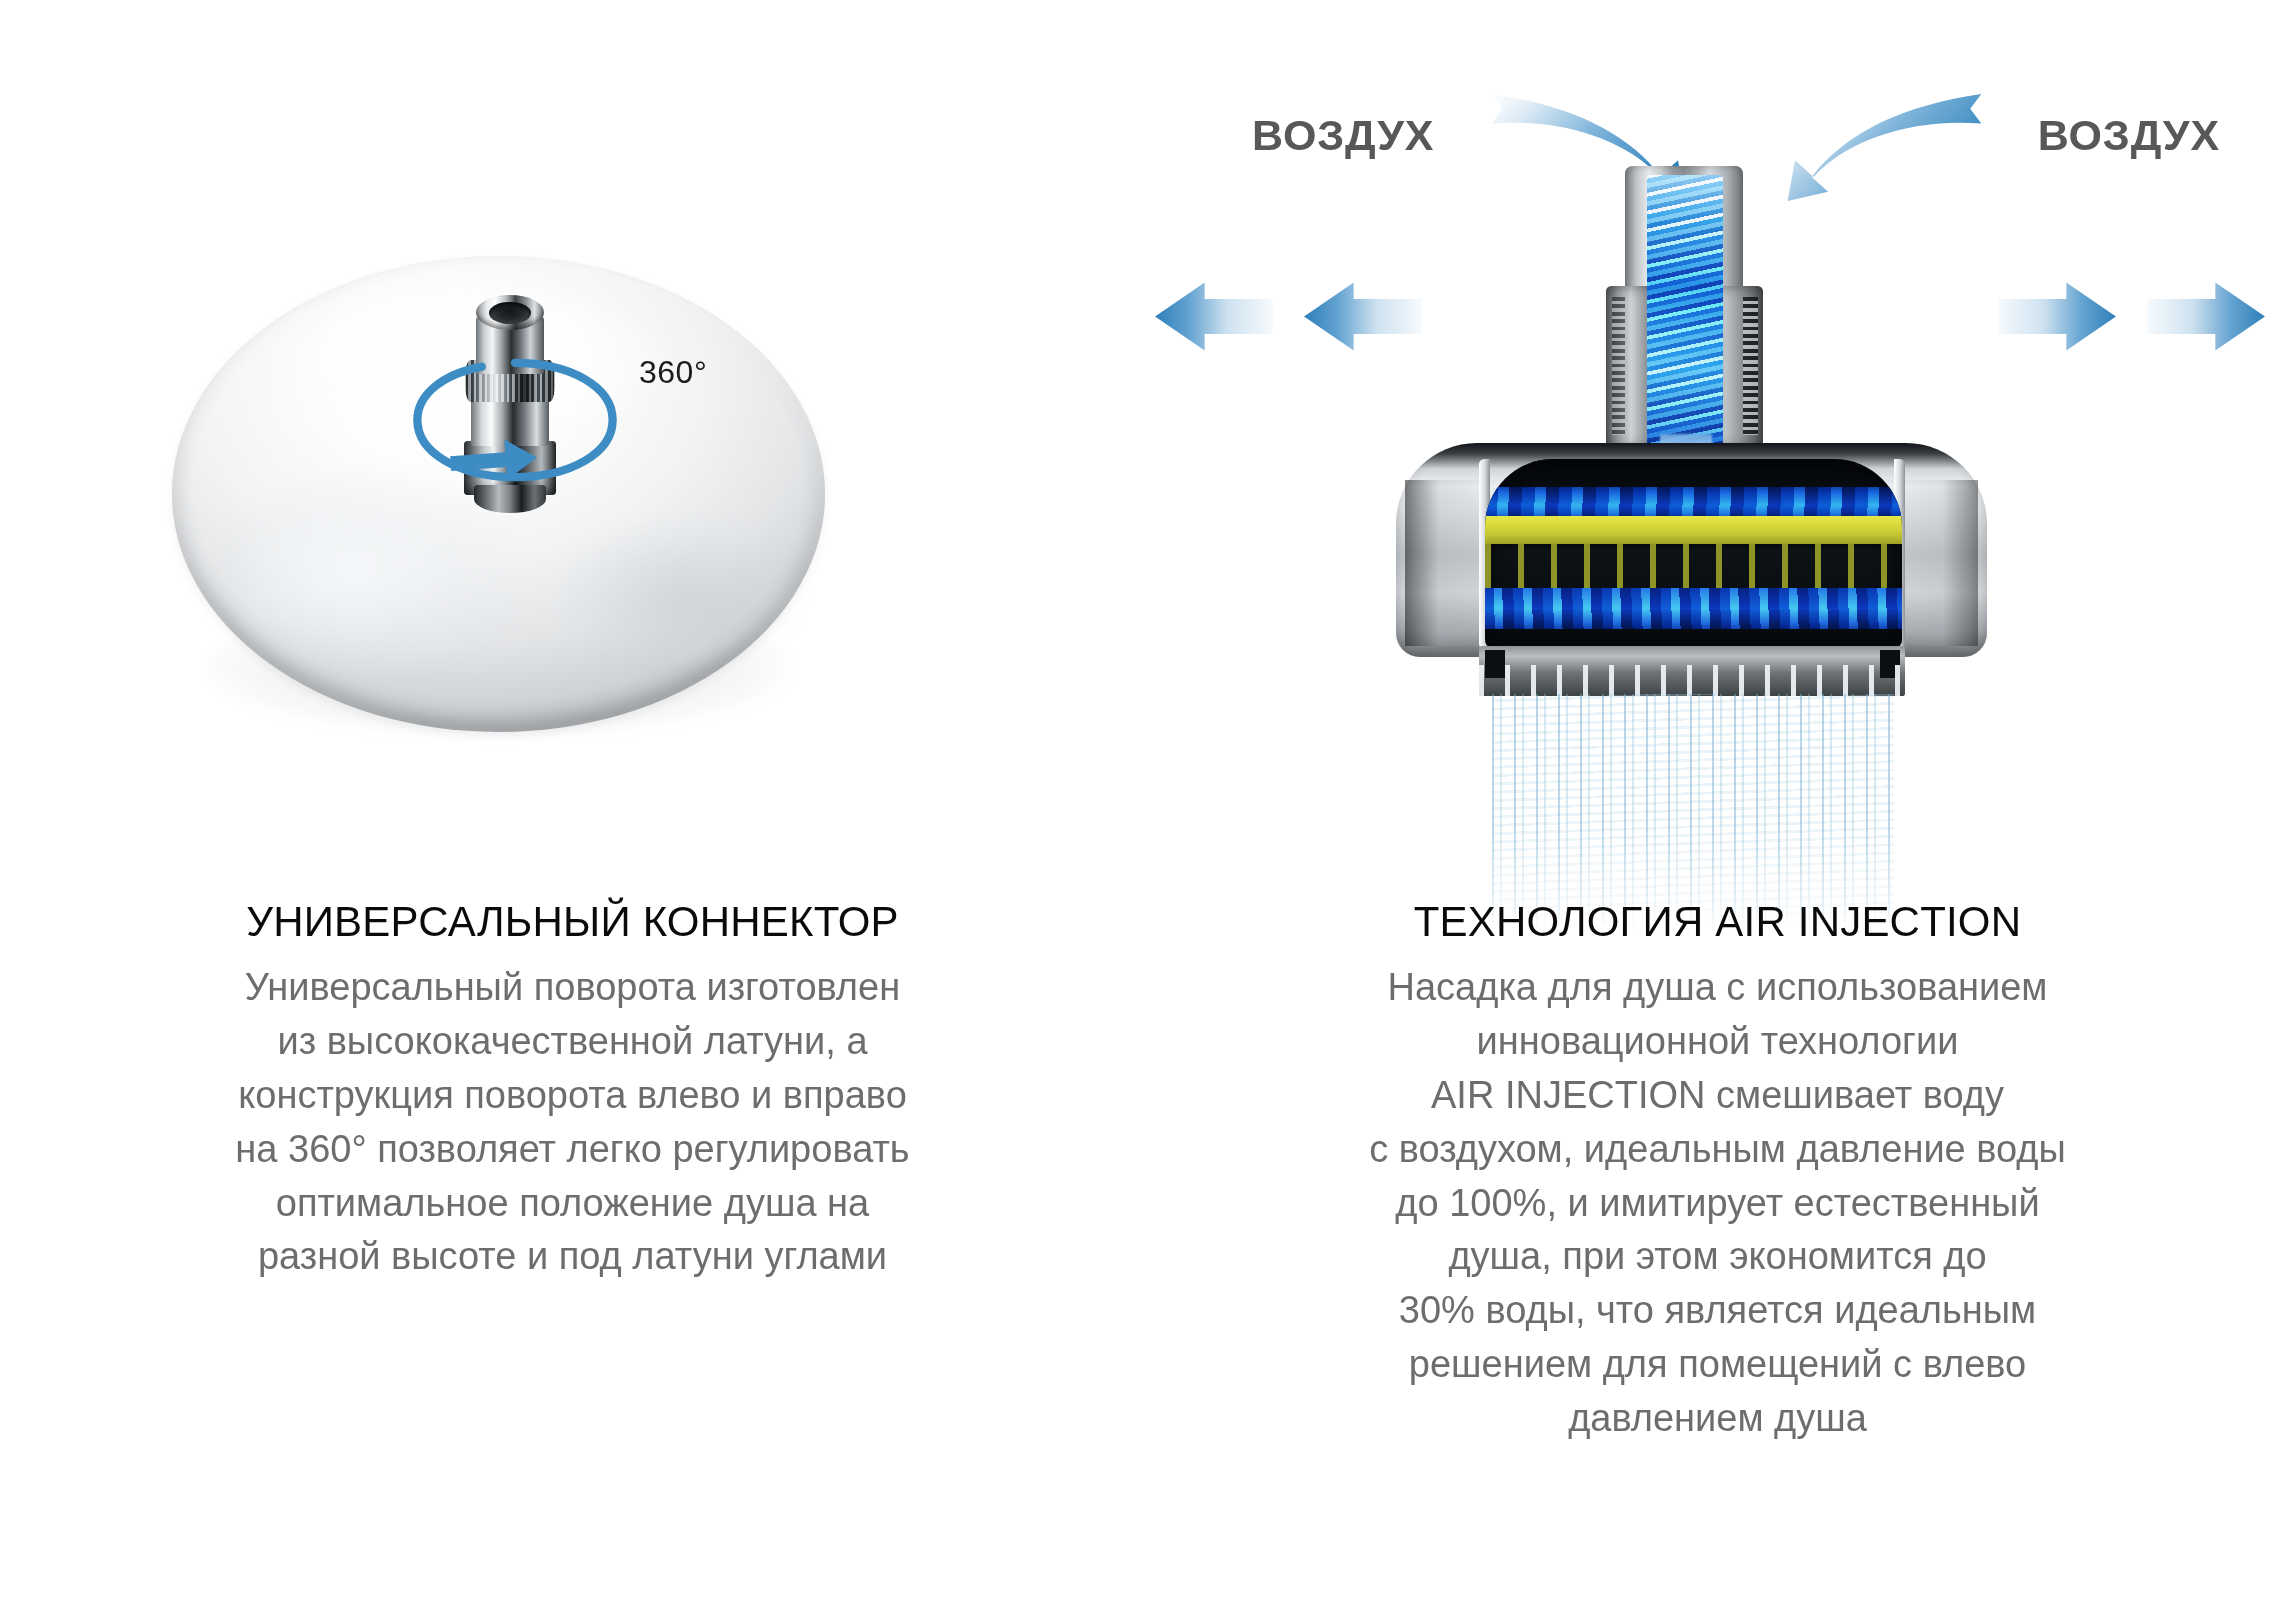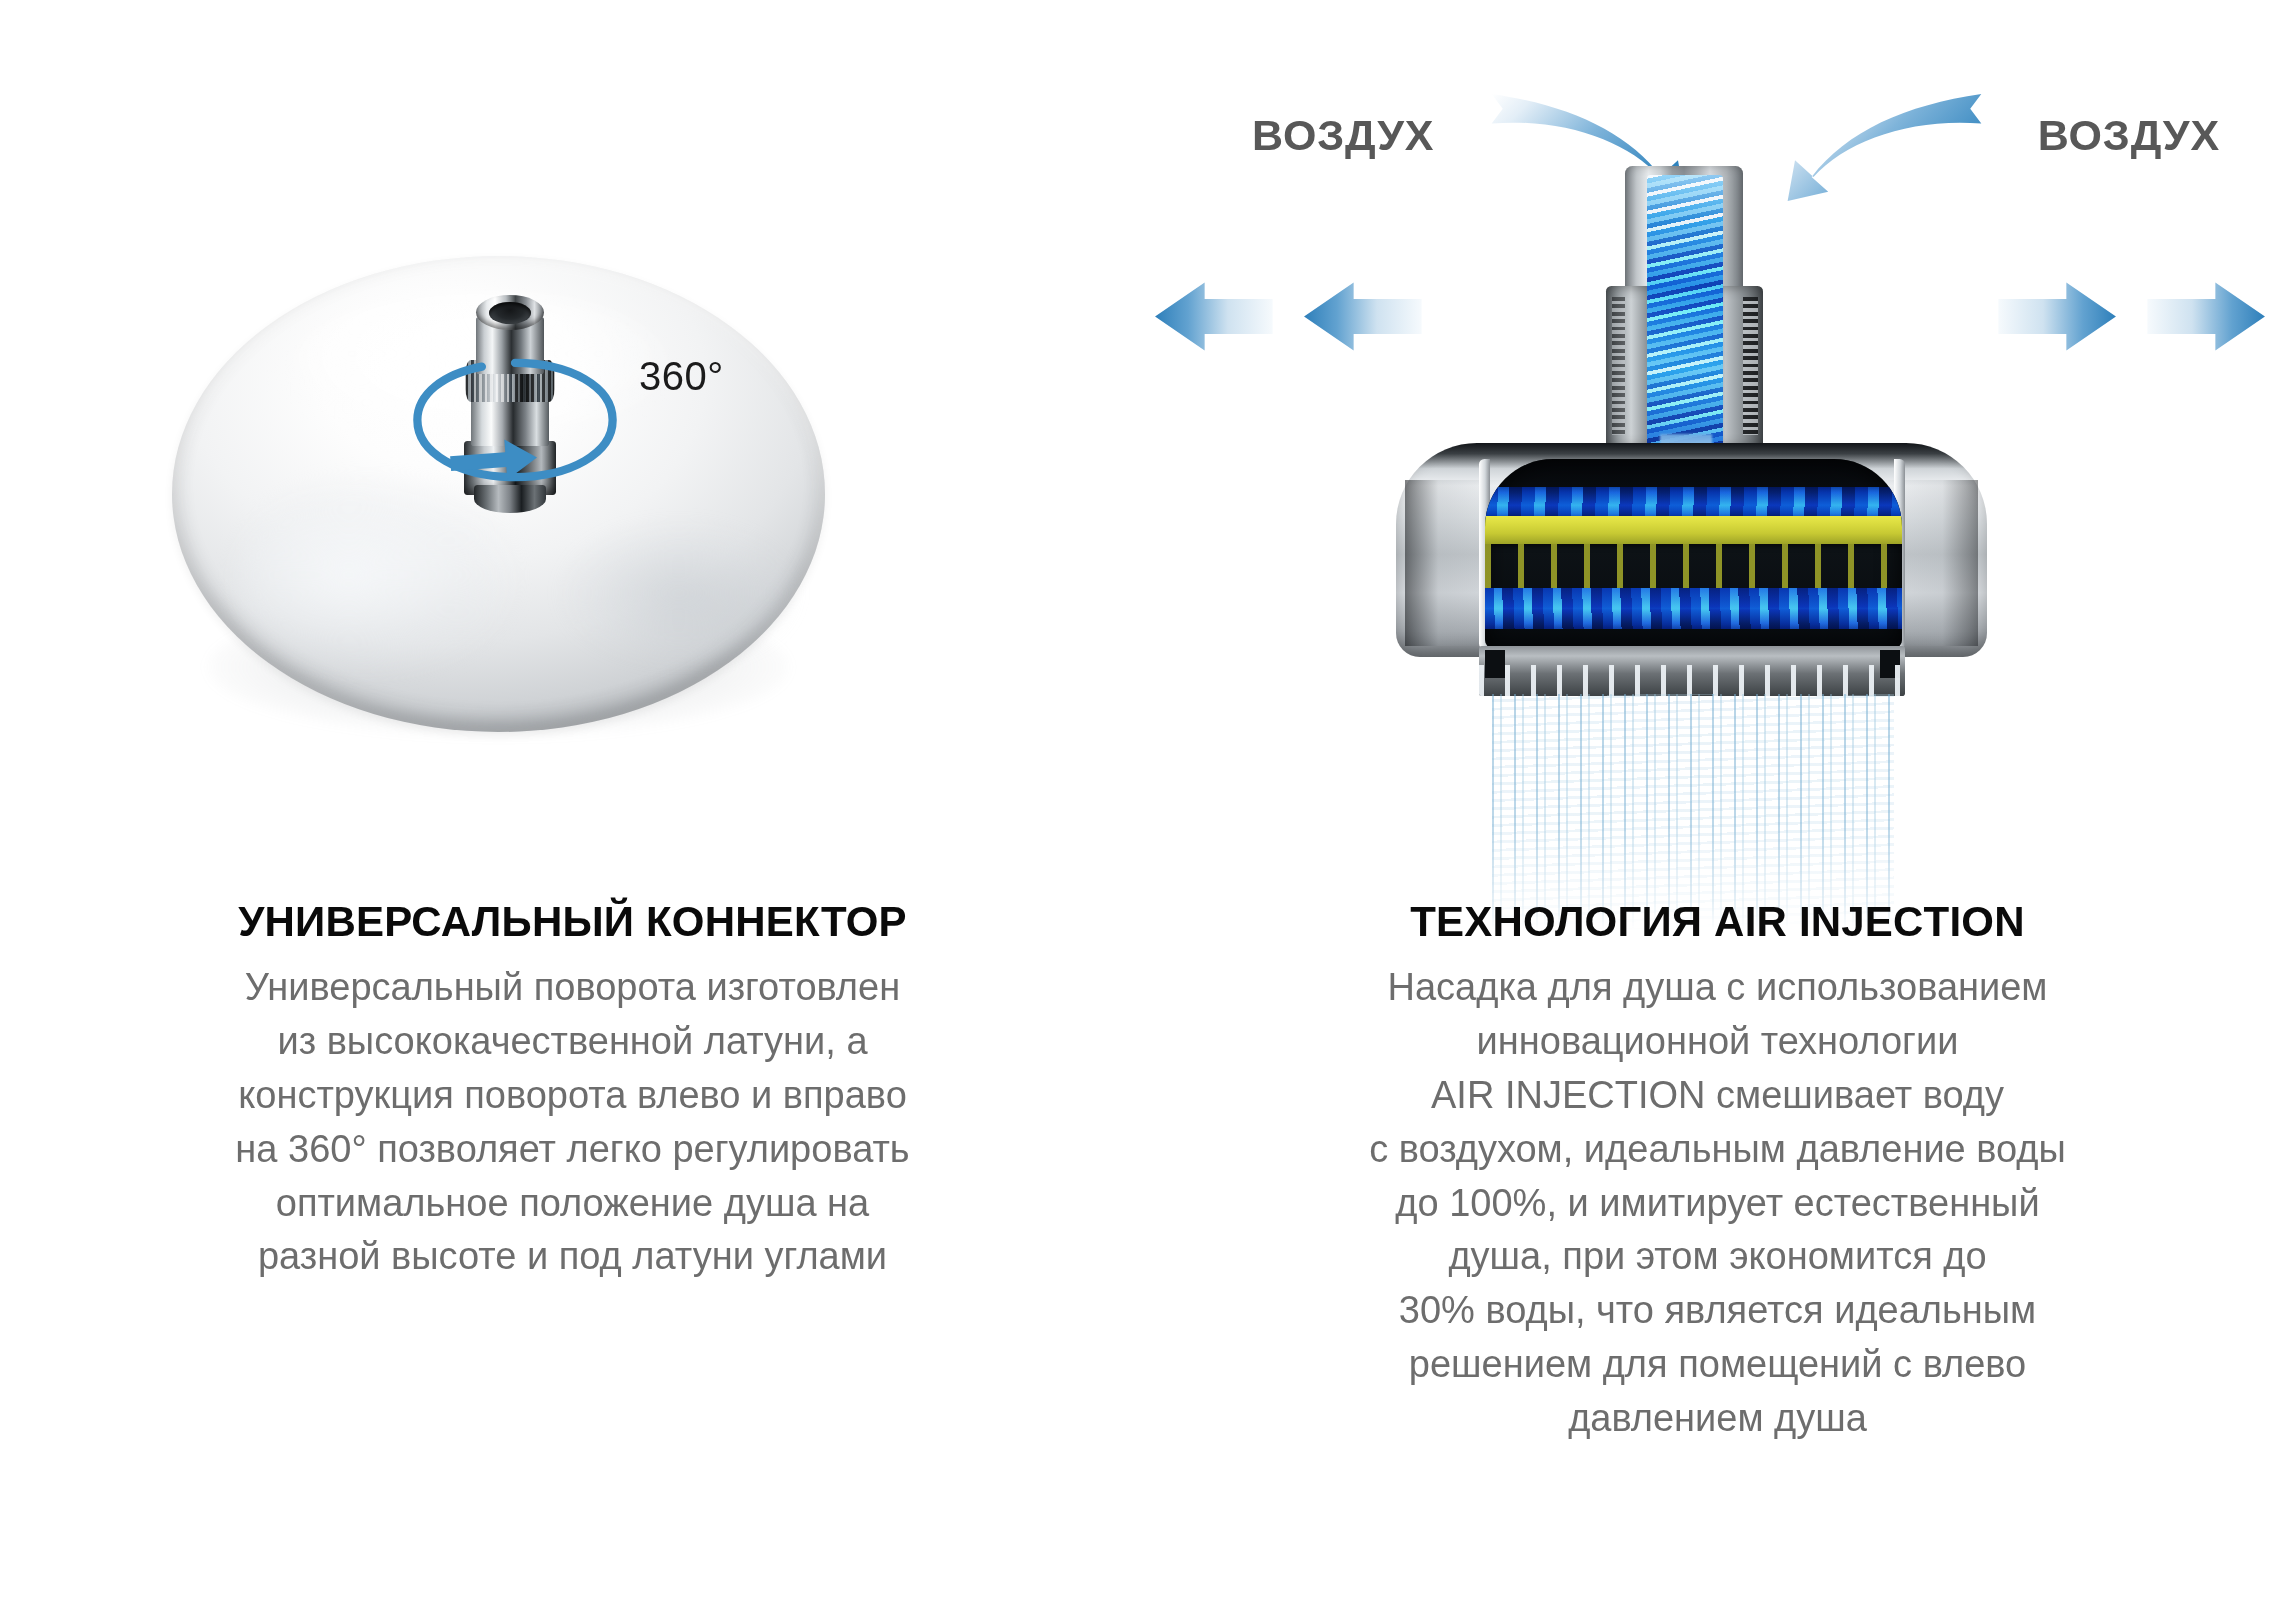--- a/index.html
+++ b/index.html
@@ -234,21 +234,21 @@
     position: absolute;
     left: 242px;
     top: 103px;
     width: 214px;
     height: 140px;
   }
   .deg-label {
     position: absolute;
     left: 473px;
     top: 107px;
-    font-size: 40px;
+    font-size: 32px;
     font-weight: 400;
     color: #1b1b1b;
     letter-spacing: 0.5px;
     white-space: nowrap;
   }
 
   
   .air-label {
     position: absolute;
     top: 111px;
@@ -536,21 +536,21 @@
     position: absolute;
     left: 0;
     right: 0;
     top: 900px;
     text-align: center;
     padding: 0 111px;
     box-sizing: border-box;
   }
   .heading {
     font-size: 42px;
-    font-weight: bold;
+    font-weight: normal;
     color: #0a0a0a;
     letter-spacing: 0.2px;
     margin: 0 0 16.6px 0;
     line-height: 1.05;
     white-space: nowrap;
   }
   .body-text {
     font-size: 38px;
     font-weight: 300;
     color: #6d6d6d;

